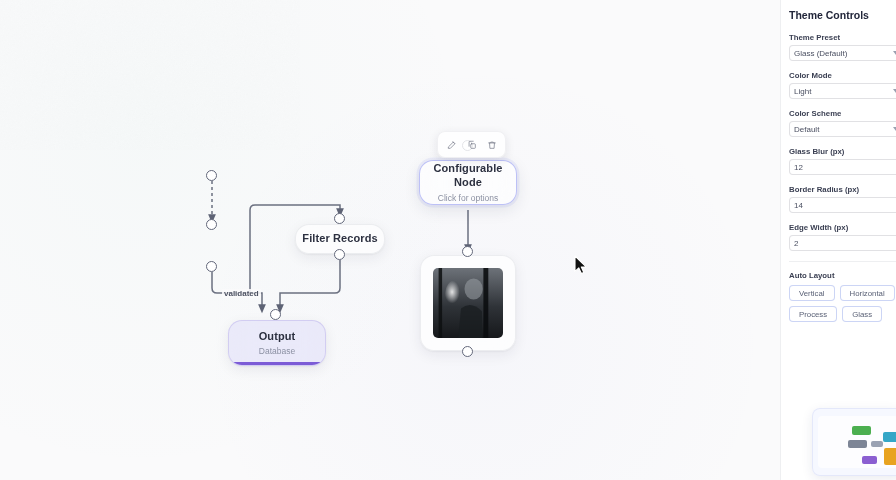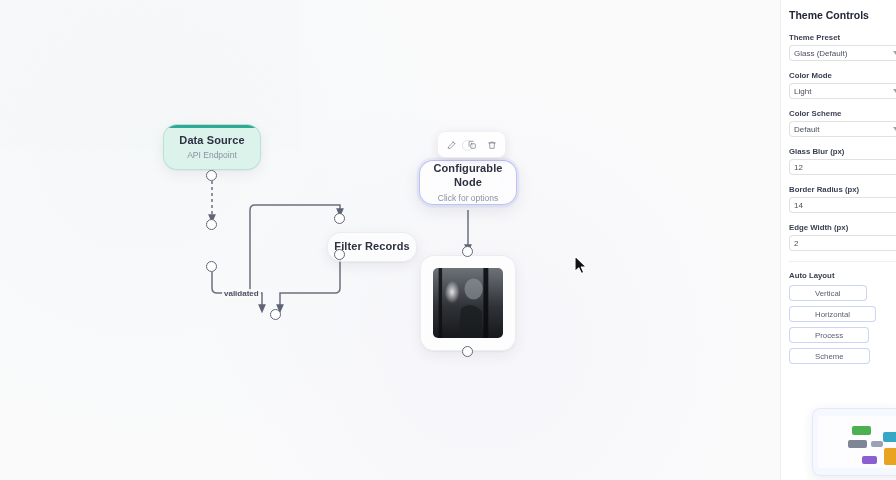--- a/index.html
+++ b/index.html
@@ -38,21 +38,21 @@
     line-height: 1.25;
   }
   .node .sub { font-size: 8.5px; color: #8b90a2; margin-top: 3px; line-height: 1.2; }
   .accent { position: absolute; left: 0; right: 0; height: 3px; }
   .accent.top { top: 0; }
   .accent.bottom { bottom: 0; }
 
   #n-source { left: 163px; top: 124px; width: 98px; height: 46px;
     background: rgba(206,240,228,0.66); border-color: rgba(60,165,140,0.22); }
   #n-process { left: 165px; top: 225px; width: 95px; height: 42px; }
-  #n-filter  { left: 295px; top: 232px; width: 90px; height: 30px; margin-left: 32px; }
+  #n-filter  { left: 295px; top: 224px; width: 90px; height: 30px; }
   #n-output  { left: 228px; top: 320px; width: 98px; height: 46px;
     background: rgba(226,224,248,0.62); border-color: rgba(110,92,210,0.20); }
   #n-config  { left: 419px; top: 160px; width: 98px; height: 45px;
     border: 1px solid rgba(99,110,235,0.42);
     box-shadow: 0 0 0 2.5px rgba(99,110,235,0.09), 0 5px 16px rgba(30,35,70,0.10); }
   #n-image   { left: 420px; top: 255px; width: 96px; height: 96px;
     background: rgba(255,255,255,0.72); padding: 12px; }
 
   .photo { width: 100%; height: 100%; border-radius: 5px; overflow: hidden; }
   .photo svg { display: block; width: 100%; height: 100%; }
@@ -114,21 +114,21 @@
   }
   .sel::after {
     content: ""; position: absolute; right: 5px; top: 5px;
     border-left: 3px solid transparent; border-right: 3px solid transparent;
     border-top: 4px solid #9aa0b0;
   }
   .divider { width: 112px; height: 1px; background: rgba(20,25,50,0.07); margin: 10px 0 9px 0; }
   #layout-label { font-size: 7.8px; font-weight: 700; color: #3a3f52; margin-bottom: 5px; }
   #layout-grid { display: flex; flex-wrap: wrap; gap: 5px; width: 118px; }
   .lay-btn {
-    height: 16px; padding: 0 25px; border-radius: 4px;
+    height: 16px; padding: 0 9px; border-radius: 4px;
     border: 1px solid rgba(95,125,225,0.32); background: #fff;
     font-size: 7.8px; color: #5a6176; font-family: "Liberation Sans", sans-serif;
     display: flex; align-items: center; justify-content: center; cursor: pointer;
   }
 </style>
 </head>
 <body>
 
 <div id="app">
 
@@ -157,38 +157,38 @@
         <path d="M212,272 L212,288 Q212,293 217,293 L262,293 L262,309" marker-end="url(#ar)"></path>
 
         <path d="M340,260 L340,288 Q340,293 335,293 L280,293 L280,309" marker-end="url(#ar)"></path>
 
         <path d="M250,293 L250,210 Q250,205 255,205 L335,205 L340,205 L340,213" marker-end="url(#ar)"></path>
 
         <path d="M468,210 L468,249" marker-end="url(#ar)"></path>
       </g>
     </svg>
 
-    <div class="node" id="n-source">
-      <div class="accent top" style="background:#2fa894"></div>
-      <div class="ttl">Data Source</div>
-      <div class="sub">API Endpoint</div>
-    </div>
     <div class="handle" style="left:206px; top:170px;"></div>
 
     <div class="handle" style="left:206px; top:219px;"></div>
     <div class="handle" style="left:206px; top:261px;"></div>
 
     <div class="node" id="n-filter">
       <div class="ttl">Filter Records</div>
     </div>
     <div class="handle" style="left:334px; top:213px;"></div>
     <div class="handle" style="left:334px; top:249px;"></div>
 
     <div class="edge-label" style="left:222px; top:289px;">validated</div>
 
+    <div class="node" id="n-output">
+      <div class="ttl">Output</div>
+      <div class="sub">Database</div>
+      <div class="accent bottom" style="background:#7c5cd6"></div>
+    </div>
     <div class="handle" style="left:270px; top:309px;"></div>
 
     <div id="node-toolbar">
       <button class="tb-btn">
         <svg viewBox="0 0 24 24">
             <path d="M4 20h4L19 9l-4-4L4 16z"></path>
             <path d="M14 4l4 4"></path>
           </svg>
       </button>
       <button class="tb-btn">
@@ -271,21 +271,21 @@
       <div class="num">2</div>
     </div>
 
     <div class="divider"></div>
 
     <div id="layout-label">Auto Layout</div>
     <div id="layout-grid">
       <button class="lay-btn">Vertical</button>
       <button class="lay-btn">Horizontal</button>
       <button class="lay-btn">Process</button>
-      <button class="lay-btn">Scheme</button>
+      <button class="lay-btn">Glass</button>
     </div>
   </div>
 
   <div id="minimap">
     <div class="mm-inner" id="mm-inner">
         <div class="mm-node" style="left: 34px; top: 10px; width: 19px; height: 9px; background: rgb(76, 175, 80);"></div>
         <div class="mm-node" style="left: 30px; top: 24px; width: 19px; height: 8px; background: rgb(125, 133, 150);"></div>
         <div class="mm-node" style="left: 53px; top: 25px; width: 12px; height: 6px; background: rgb(154, 162, 179);"></div>
         <div class="mm-node" style="left: 65px; top: 16px; width: 18px; height: 10px; background: rgb(53, 167, 199);"></div>
         <div class="mm-node" style="left: 66px; top: 32px; width: 18px; height: 17px; background: rgb(232, 163, 32);"></div>

